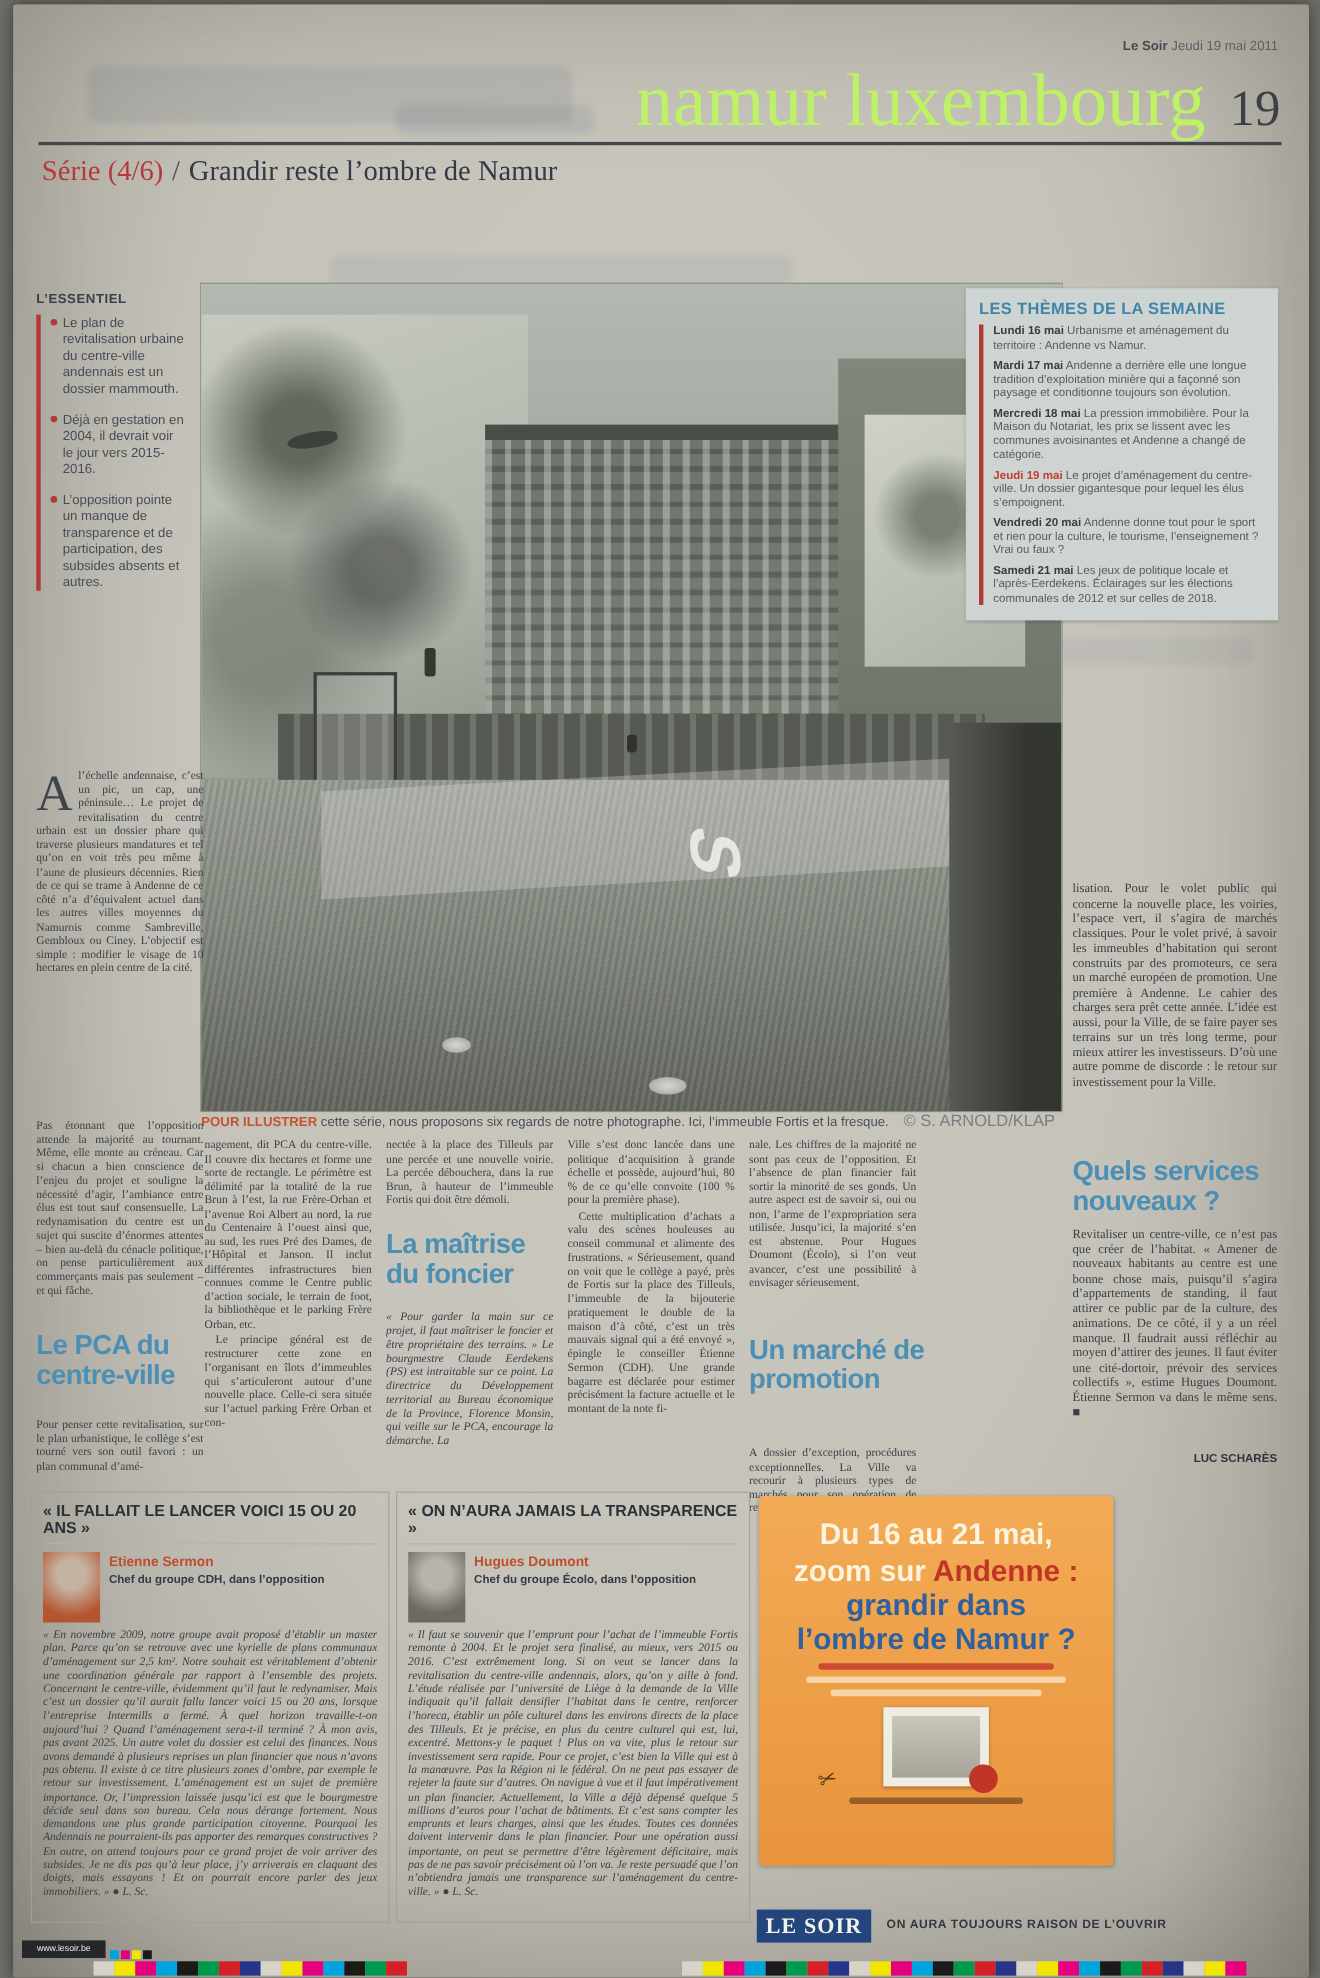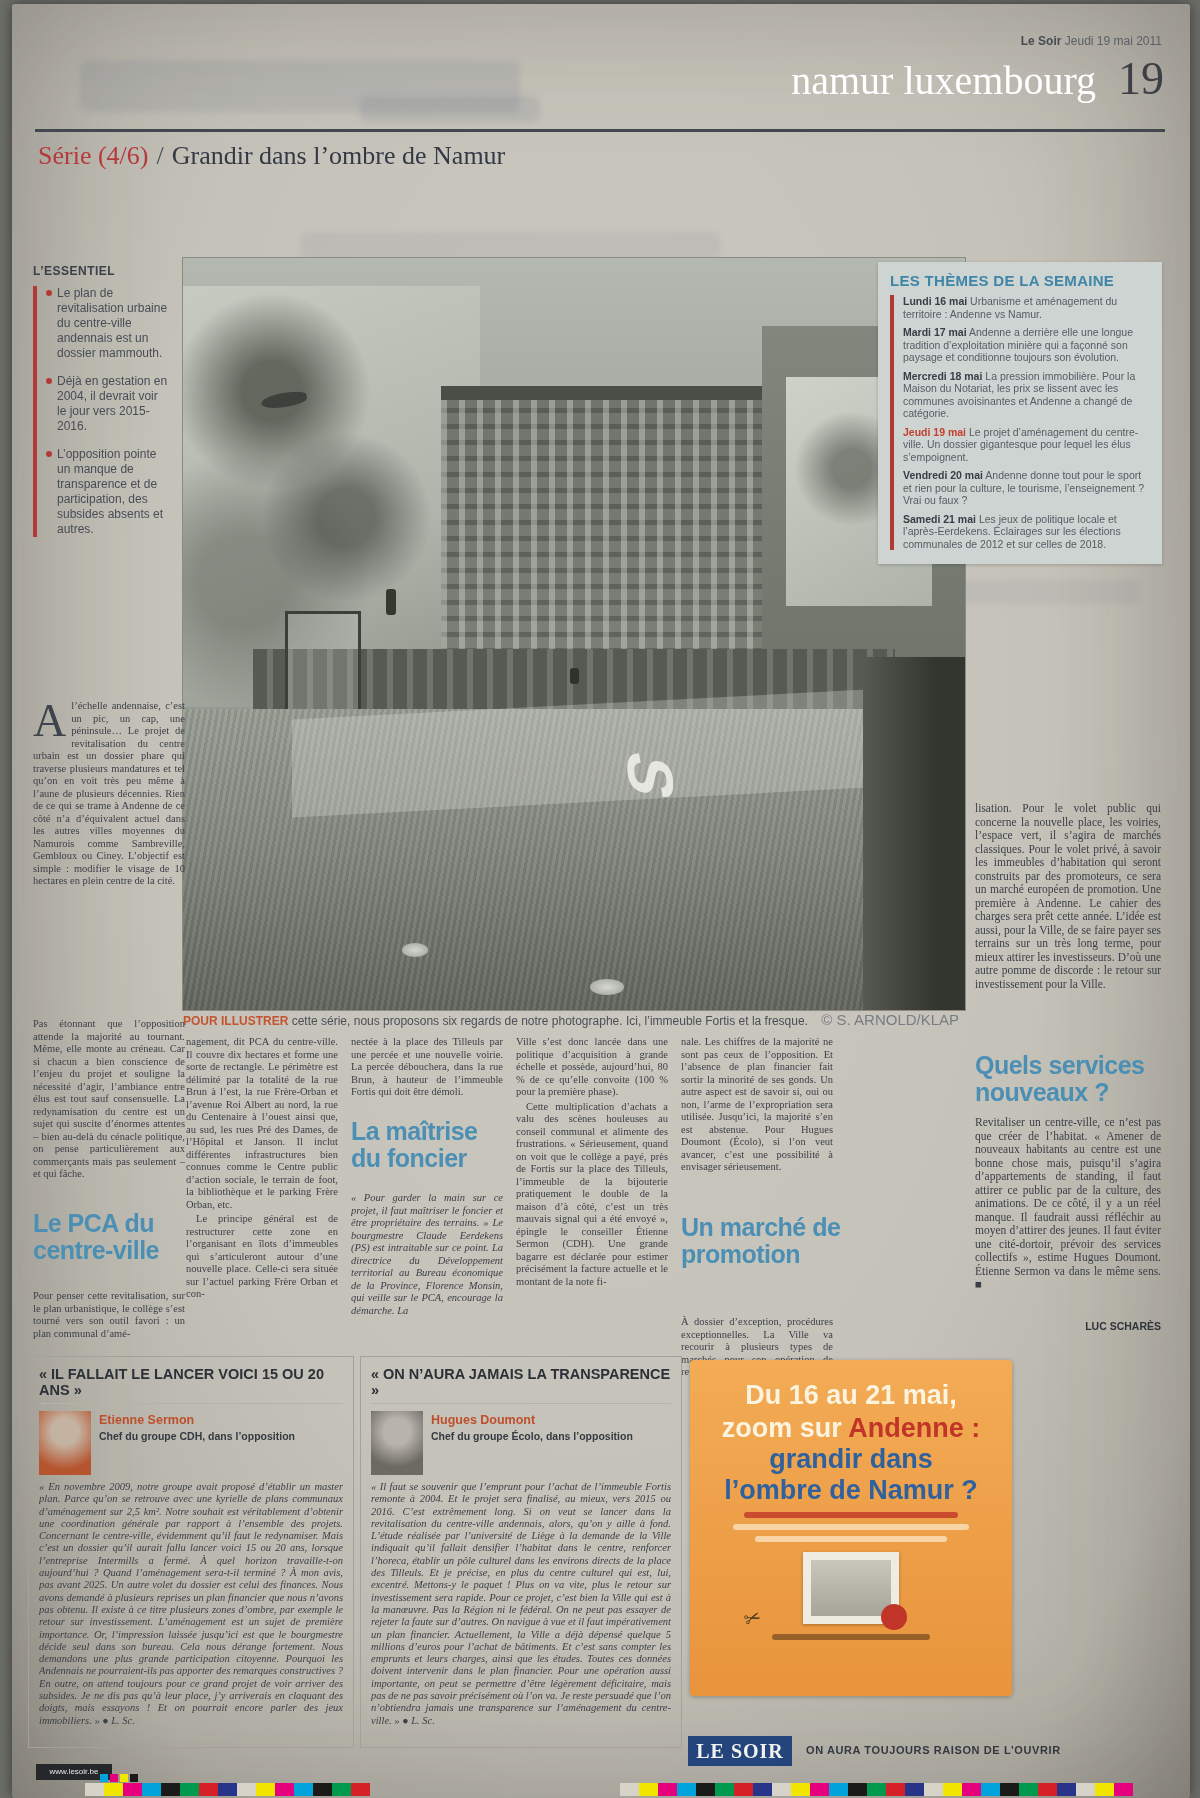--- a/index.html
+++ b/index.html
@@ -8,21 +8,21 @@
   .page{position:absolute;left:12px;top:4px;width:1178px;height:1794px;border-radius:3px;
         background:radial-gradient(ellipse at 50% 38%, #ccc9c0 0%, #c5c2b9 55%, #b4b1a8 84%, #97948b 100%);
         box-shadow:inset 0 0 140px rgba(55,52,45,.30), 0 0 14px rgba(0,0,0,.5);}
   .ghost{position:absolute;background:rgba(70,92,112,.12);filter:blur(3px);border-radius:8px;}
 
   
   .dateline{position:absolute;right:38px;top:34px;font-family:"Liberation Sans",sans-serif;
             font-size:12px;color:#5a5f66;}
   .dateline b{color:#474c52;}
   .sectionline{position:absolute;right:36px;top:52px;text-align:right;white-space:nowrap;}
-  .section-title{font-size:40px;color:#ffffff;letter-spacing:0;}
+  .section-title{font-size:68px;color:#bef264;letter-spacing:0;}
   .page-num{font-size:46px;color:#3c4046;margin-left:22px;}
   .toprule{position:absolute;left:35px;right:35px;top:129px;height:3px;background:#43484f;}
 
   
   .kicker{position:absolute;left:38px;top:141px;font-size:26px;color:#343945;white-space:nowrap;}
   .kicker .serie{color:#b5393b;}
   .kicker .sep{color:#4c5158;padding:0 8px;}
   .headline{position:absolute;left:33px;top:172px;width:1000px;
             font-family:"Liberation Sans",sans-serif;font-weight:900;font-size:58px;
             letter-spacing:-2px;color:#222632;}
@@ -130,21 +130,21 @@
   .ad-scissors{position:absolute;left:54px;bottom:66px;font-size:20px;color:#4c3a20;transform:rotate(-20deg);}
   .adbar.dark{width:58%;background:rgba(80,50,20,.55);}
 
   
   .brandbox{position:absolute;left:688px;top:1736px;width:104px;height:30px;background:#23457c;
             color:#f2f2ee;font-family:"Liberation Serif",serif;font-weight:bold;font-size:20px;
             letter-spacing:1px;text-align:center;line-height:30px;}
   .slogan{position:absolute;left:806px;top:1744px;font-family:"Liberation Sans",sans-serif;
           font-weight:bold;font-size:11px;letter-spacing:.6px;color:#33383f;}
   .urlchip{position:absolute;left:20px;top:1764px;width:76px;height:16px;background:#25272a;color:#e8e8e4;
-           font-family:"Liberation Sans",sans-serif;font-size:8px;line-height:16px;text-align:center;margin-left:16px;}
+           font-family:"Liberation Sans",sans-serif;font-size:8px;line-height:16px;text-align:center;}
   .regdots{position:absolute;left:100px;top:1768px;}
   .regdots span{display:inline-block;width:8px;height:8px;margin-right:2px;}
   .colorbar{position:absolute;top:1783px;height:13px;white-space:nowrap;font-size:0;}
   .colorbar .cb{display:inline-block;width:19px;height:13px;}
 </style>
 </head>
 <body>
 
 <div class="stage">
   <div class="page"></div>
@@ -157,21 +157,21 @@
   <div class="dateline">
     <b>Le Soir</b>
     <span>Jeudi 19 mai 2011</span>
   </div>
   <div class="sectionline">
     <span class="section-title">namur luxembourg</span><span class="page-num">19</span>
   </div>
   <div class="toprule"></div>
 
   <div class="kicker">
-    <span class="serie">Série (4/6)</span><span class="sep">/</span><span>Grandir dans l’ombre de Namur</span>
+    <span class="serie">Série (4/6)</span><span class="sep">/</span><span>Grandir reste l’ombre de Namur</span>
   </div>
 
   <div class="essentiel">
     <h4>L’ESSENTIEL</h4>
     <div class="ess-items">
       <div class="ess-item"><span class="dot"></span><span>Le plan de revitalisation urbaine du centre-ville andennais est un dossier mammouth.</span></div>
       <div class="ess-item"><span class="dot"></span><span>Déjà en gestation en 2004, il devrait voir le jour vers 2015-2016.</span></div>
       <div class="ess-item"><span class="dot"></span><span>L’opposition pointe un manque de transparence et de participation, des subsides absents et autres.</span></div>
     </div>
   </div>

